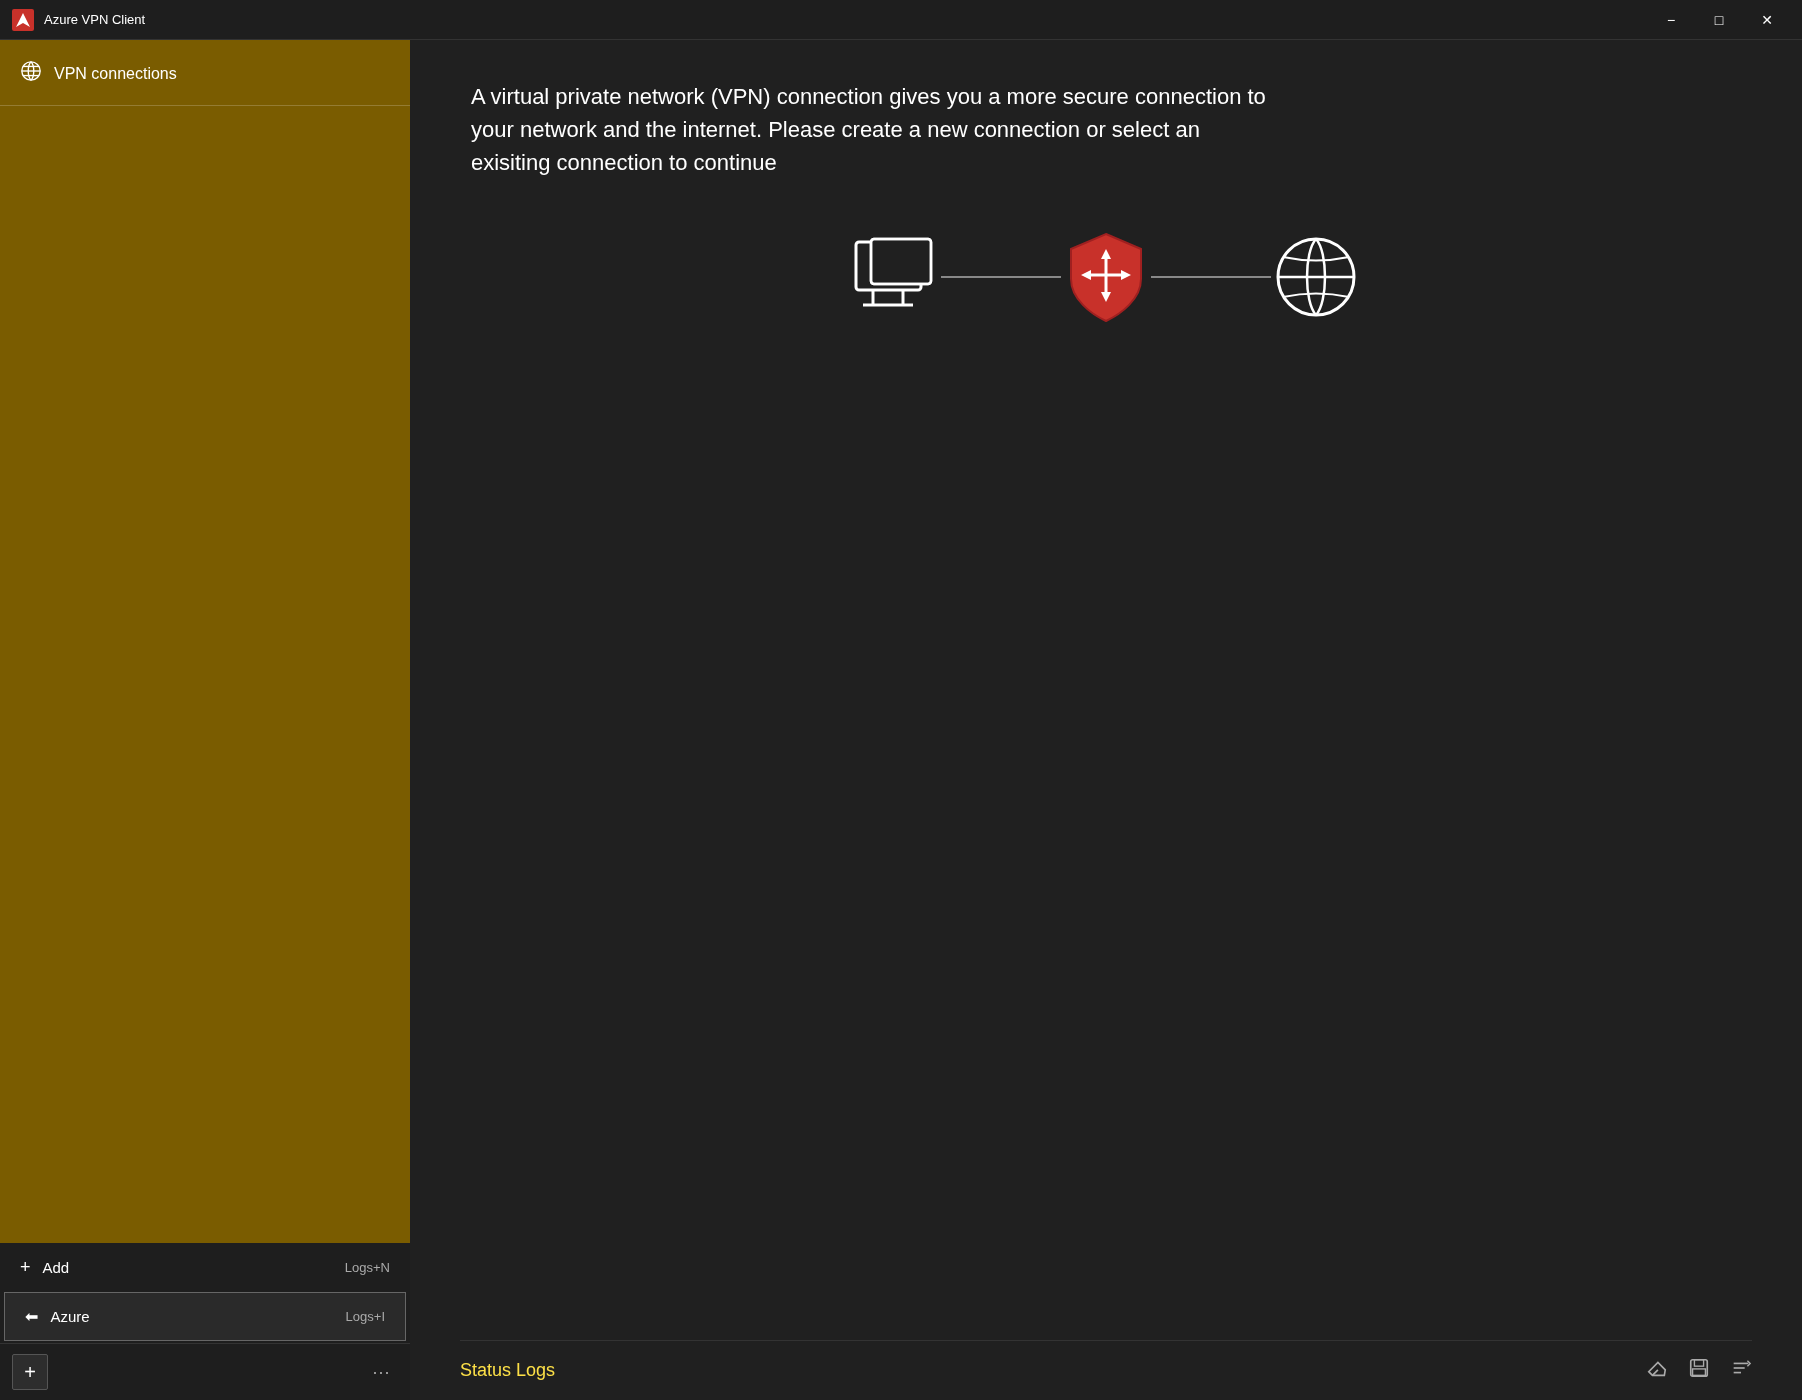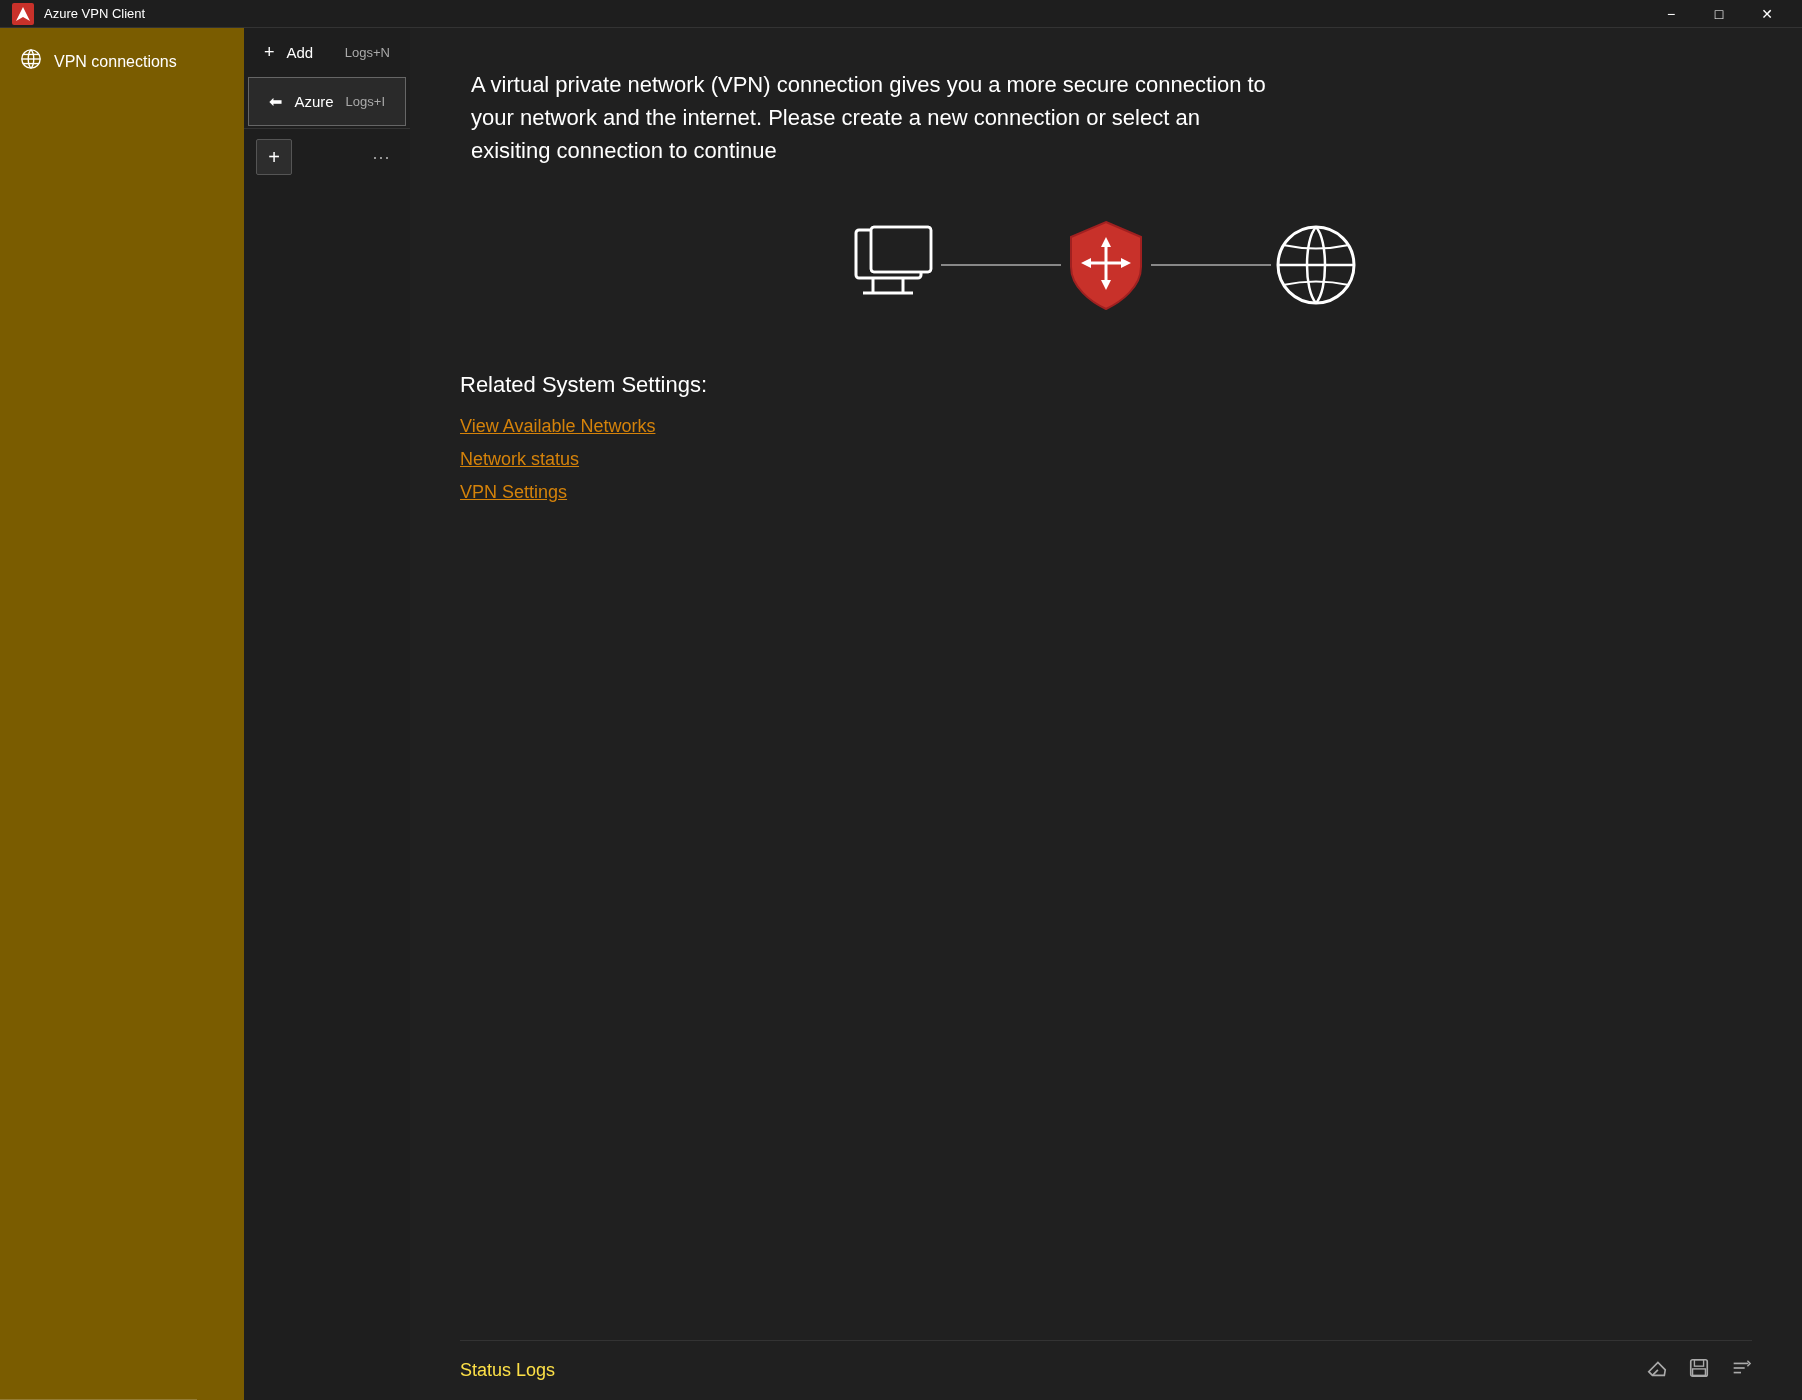--- a/index.html
+++ b/index.html
@@ -9,21 +9,21 @@
       background: #1a1a1a;
       font-family: 'Segoe UI', Arial, sans-serif;
       overflow: hidden;
       display: flex;
       flex-direction: column;
     }
 
     
     .title-bar {
       background: #1e1e1e;
-      height: 28px;
+      height: 40px;
       display: flex;
       align-items: center;
       padding: 0 12px;
       flex-shrink: 0;
       border-bottom: 1px solid #333;
     }
     .title-bar-logo {
       width: 22px;
       height: 22px;
       margin-right: 10px;
@@ -56,21 +56,21 @@
       display: flex;
       flex: 1;
       overflow: hidden;
     }
 
     
     .sidebar {
       width: 410px;
       background: #7a5c00;
       display: flex;
-      flex-direction: row;
+      flex-direction: column;
       flex-shrink: 0;
     }
     .sidebar-header {
       padding: 20px 20px 18px 20px;
       border-bottom: 1px solid rgba(255,255,255,0.2);
     }
     .sidebar-header-content {
       display: flex;
       align-items: center;
       gap: 12px;
@@ -318,32 +318,20 @@
           <circle cx="45" cy="45" r="38" stroke="white" stroke-width="3" fill="none"></circle>
           <path d="M45 7 C33 20 33 70 45 83" stroke="white" stroke-width="2.5" fill="none"></path>
           <path d="M45 7 C57 20 57 70 45 83" stroke="white" stroke-width="2.5" fill="none"></path>
           <line x1="7" y1="45" x2="83" y2="45" stroke="white" stroke-width="2.5"></line>
           <path d="M12 25 Q45 32 78 25" stroke="white" stroke-width="2" fill="none"></path>
           <path d="M12 65 Q45 58 78 65" stroke="white" stroke-width="2" fill="none"></path>
         </svg>
       </div>
     </div>
 
-    <div class="related-settings">
-      <h3 class="related-title">Related System Settings:</h3>
-      <a class="settings-link">
-        <span>View Available Networks</span>
-      </a>
-      <a class="settings-link">
-        <span>Network status</span>
-      </a>
-      <a class="settings-link">
-        <span>VPN Settings</span>
-      </a>
-    </div>
 
     <div class="status-logs-bar">
       <span class="status-logs-label">Status Logs</span>
       <div class="status-logs-icons">
         <span class="log-icon" title="Clear">
           <svg width="22" height="22" viewBox="0 0 24 24" fill="none">
             <path d="M20 20 H7 L3 16 L13 6 L21 14 Z" stroke="#aaa" stroke-width="1.8" fill="none"></path>
             <path d="M7 20 L13 14" stroke="#aaa" stroke-width="1.8"></path>
           </svg>
         </span>

